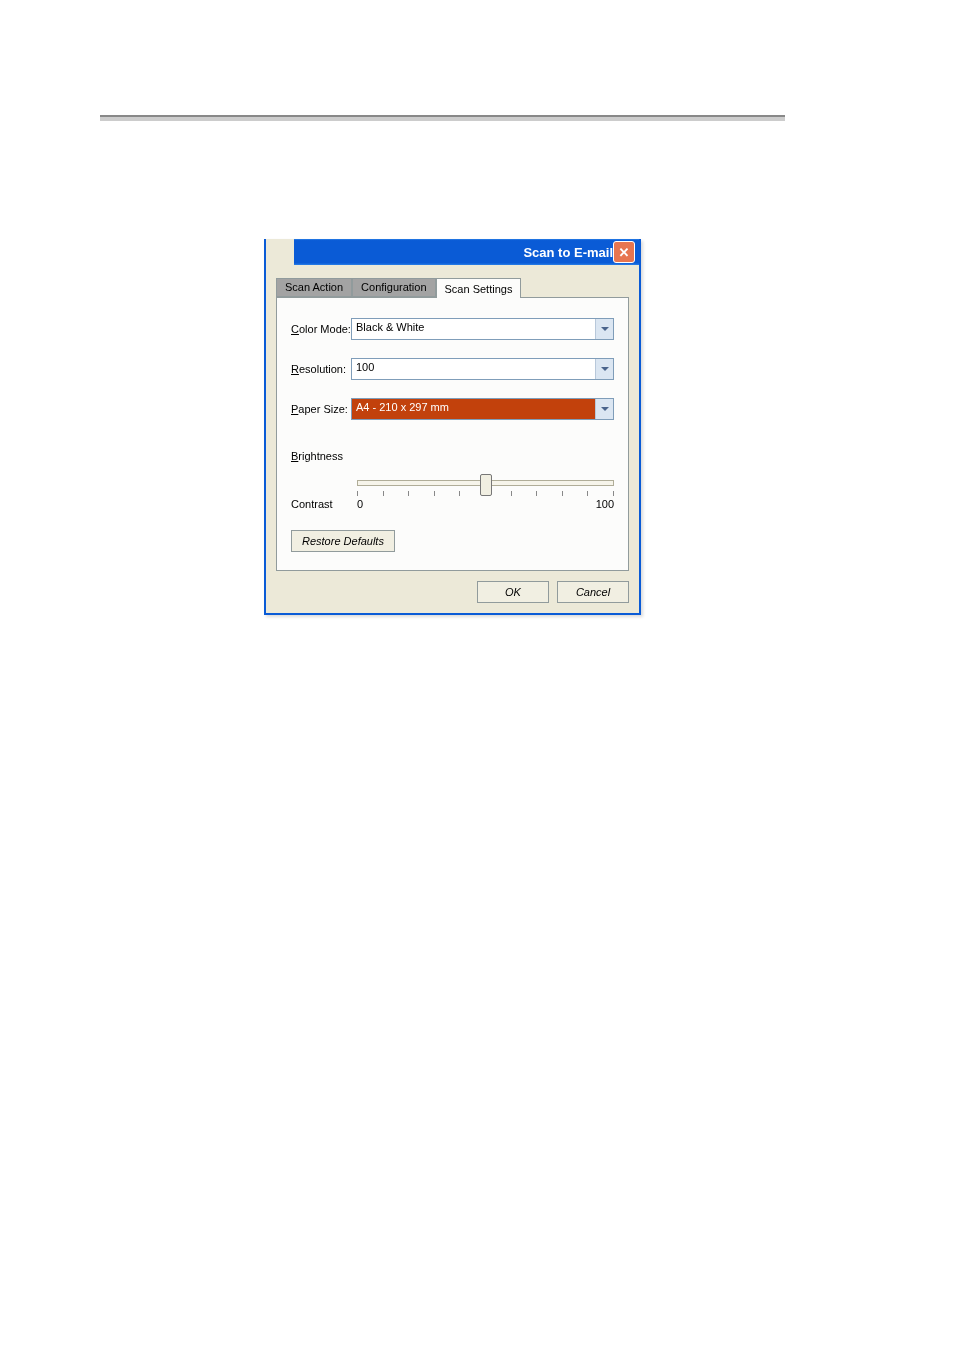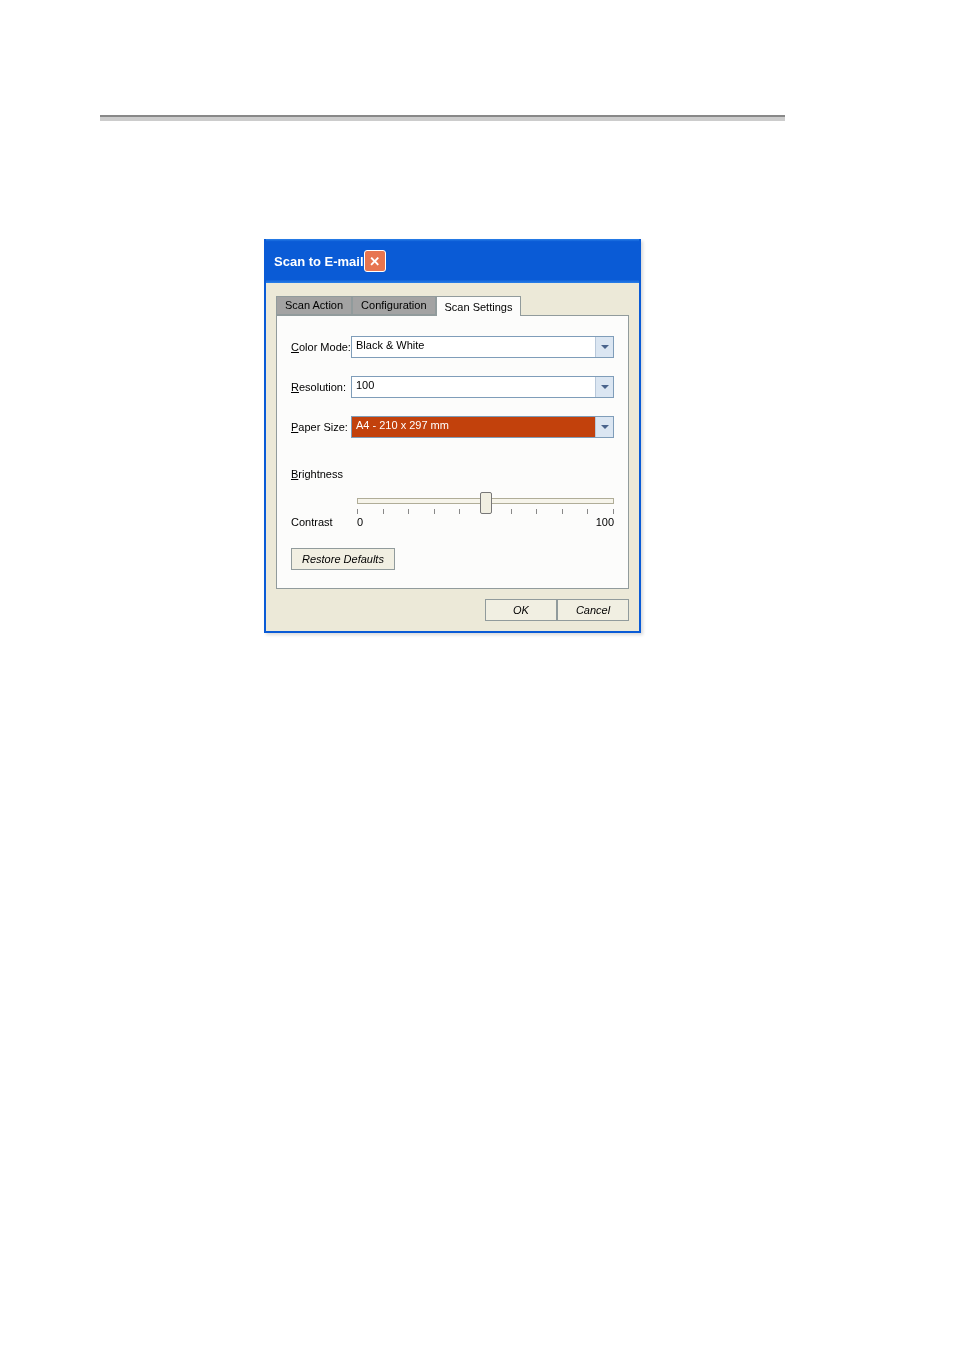--- a/index.html
+++ b/index.html
@@ -28,25 +28,26 @@
     background: #ece9d8;
     border: 2px solid #0a5bd6;
     border-top: none;
     box-shadow: 2px 2px 3px rgba(0,0,0,0.15);
   }
   .titlebar {
     background: linear-gradient(to bottom, #2a80e8 0%, #0a5bd6 6%, #0a5bd6 92%, #2a80e8 100%);
     color: #fff;
     font-weight: bold;
     font-size: 13px;
-    height: 44px;
-    display: flex;
-    align-items: center;
-    justify-content: flex-start;
+    height: 26px;
+    display: flex;
+    align-items: center;
+    justify-content: flex-end;
     padding: 0 4px 0 8px;
+    margin-left: 28px;
   }
   .close-btn {
     width: 20px;
     height: 20px;
     background: #e77550;
     border: 1px solid #fff;
     border-radius: 3px;
     display: flex;
     align-items: center;
     justify-content: center;
@@ -196,20 +197,21 @@
     display: inline-flex;
     align-items: center;
     font-style: italic;
   }
   .restore {
     margin-top: 6px;
   }
   .dialog-footer {
     display: flex;
     justify-content: flex-end;
+    gap: 8px;
     padding: 10px 10px 10px 10px;
   }
   .dialog-footer .btn {
     width: 72px;
     justify-content: center;
   }
 </style>
 </head>
 <body>
 

